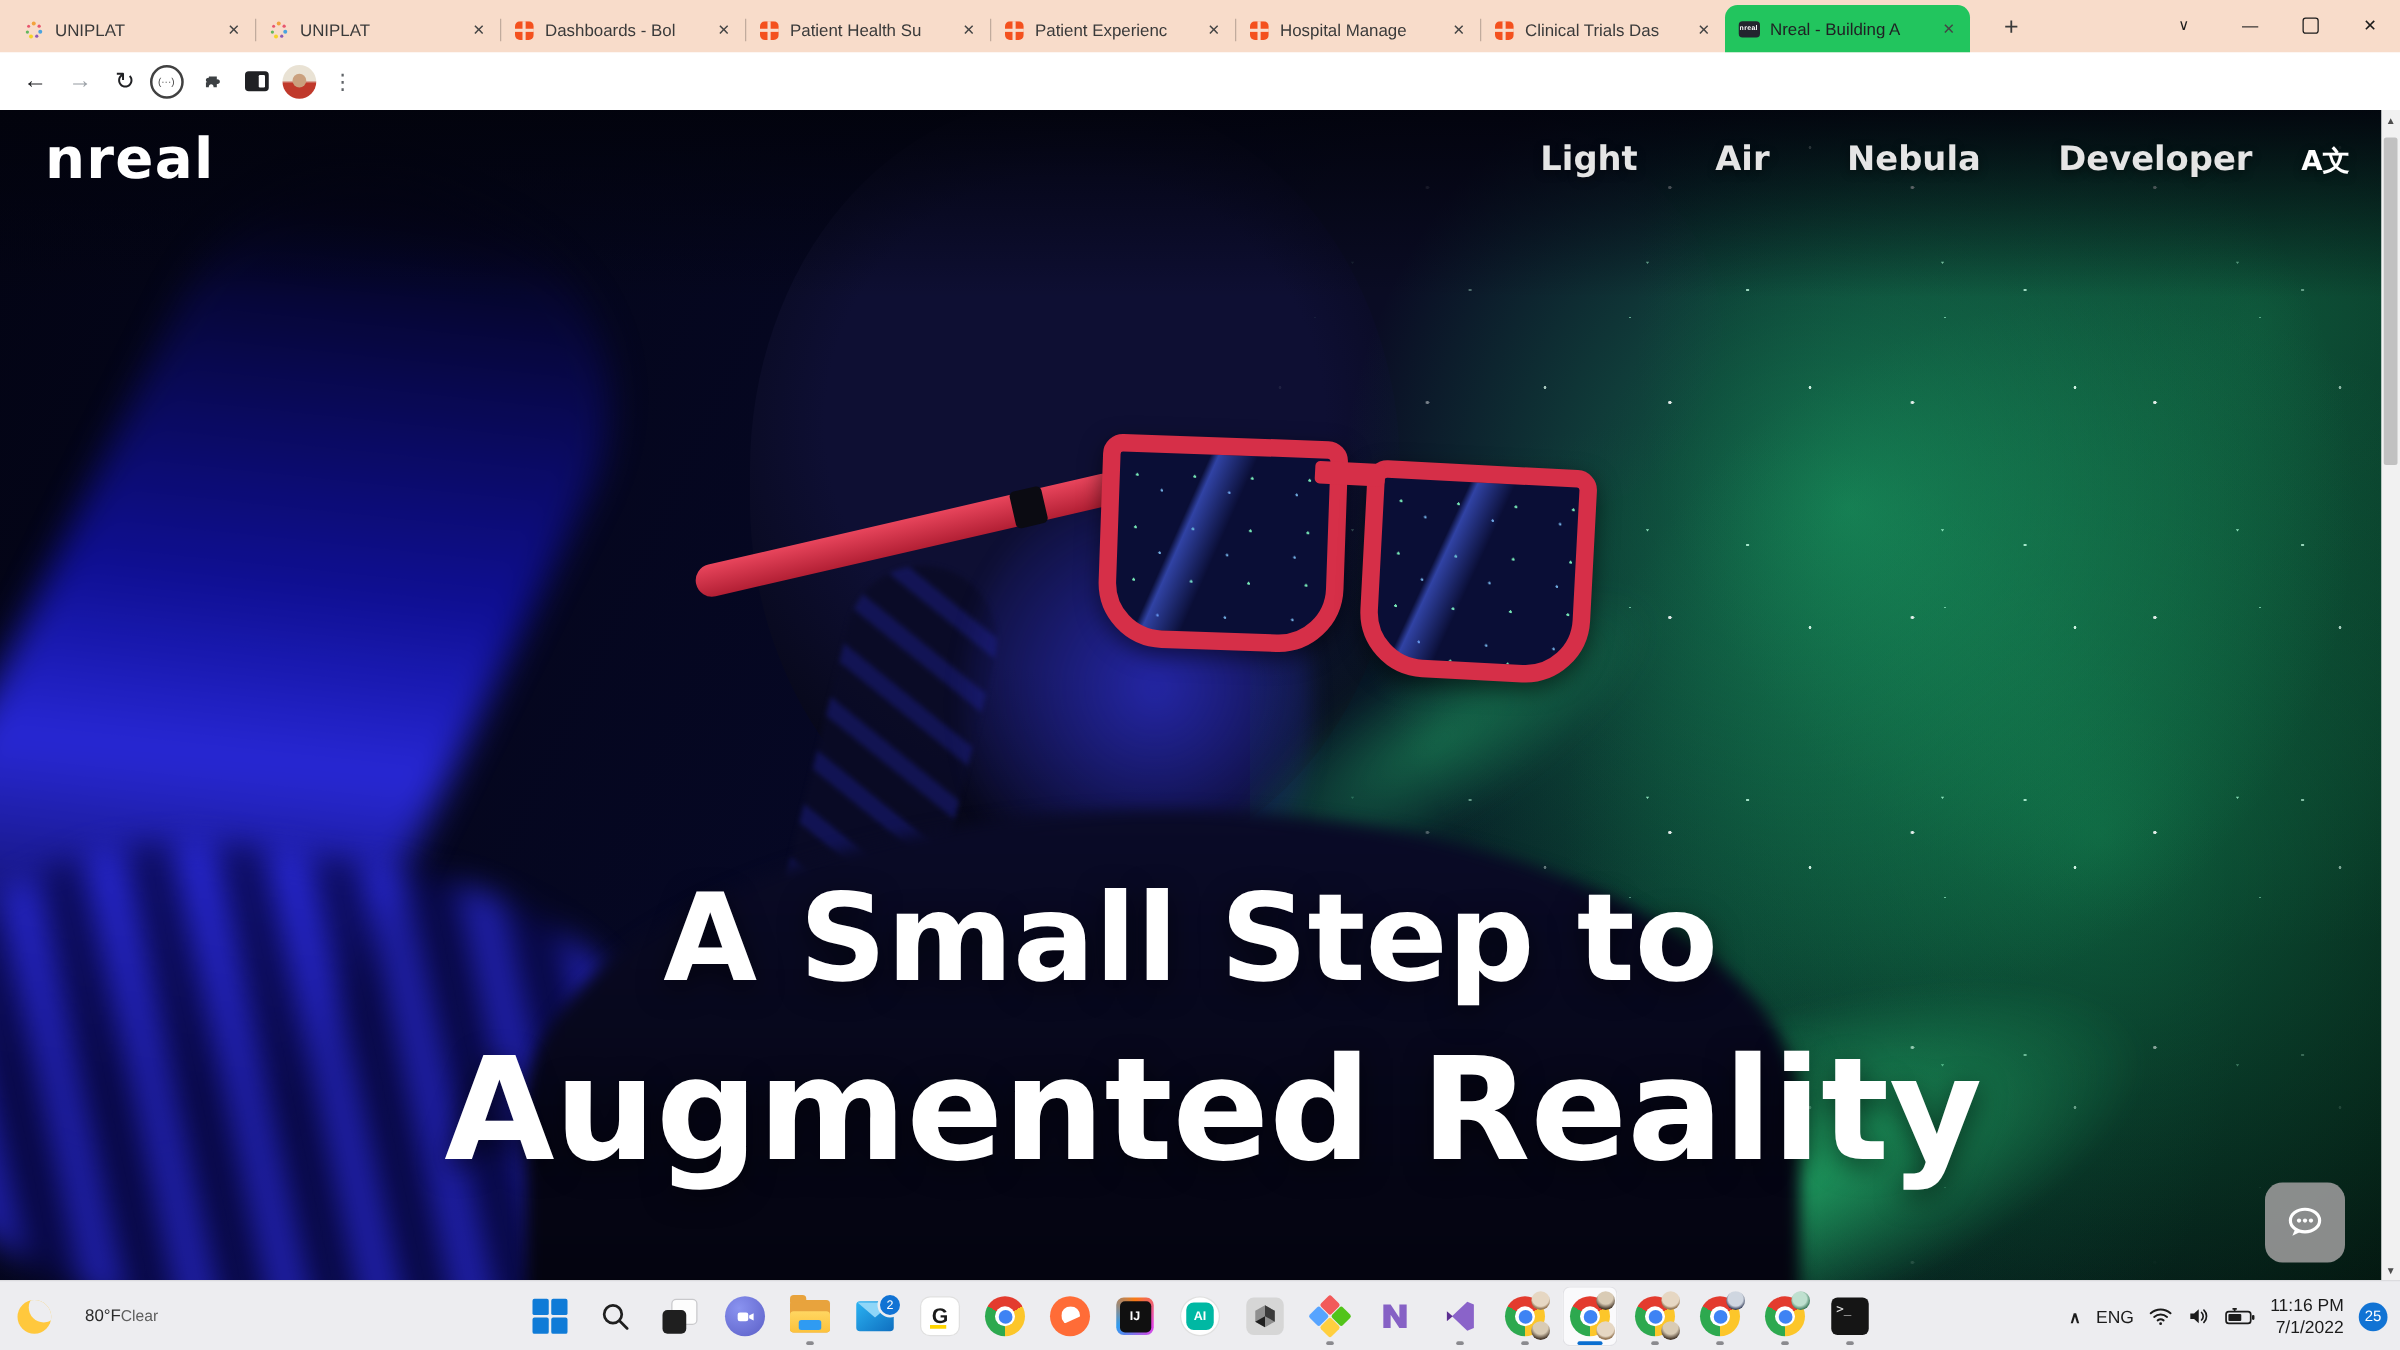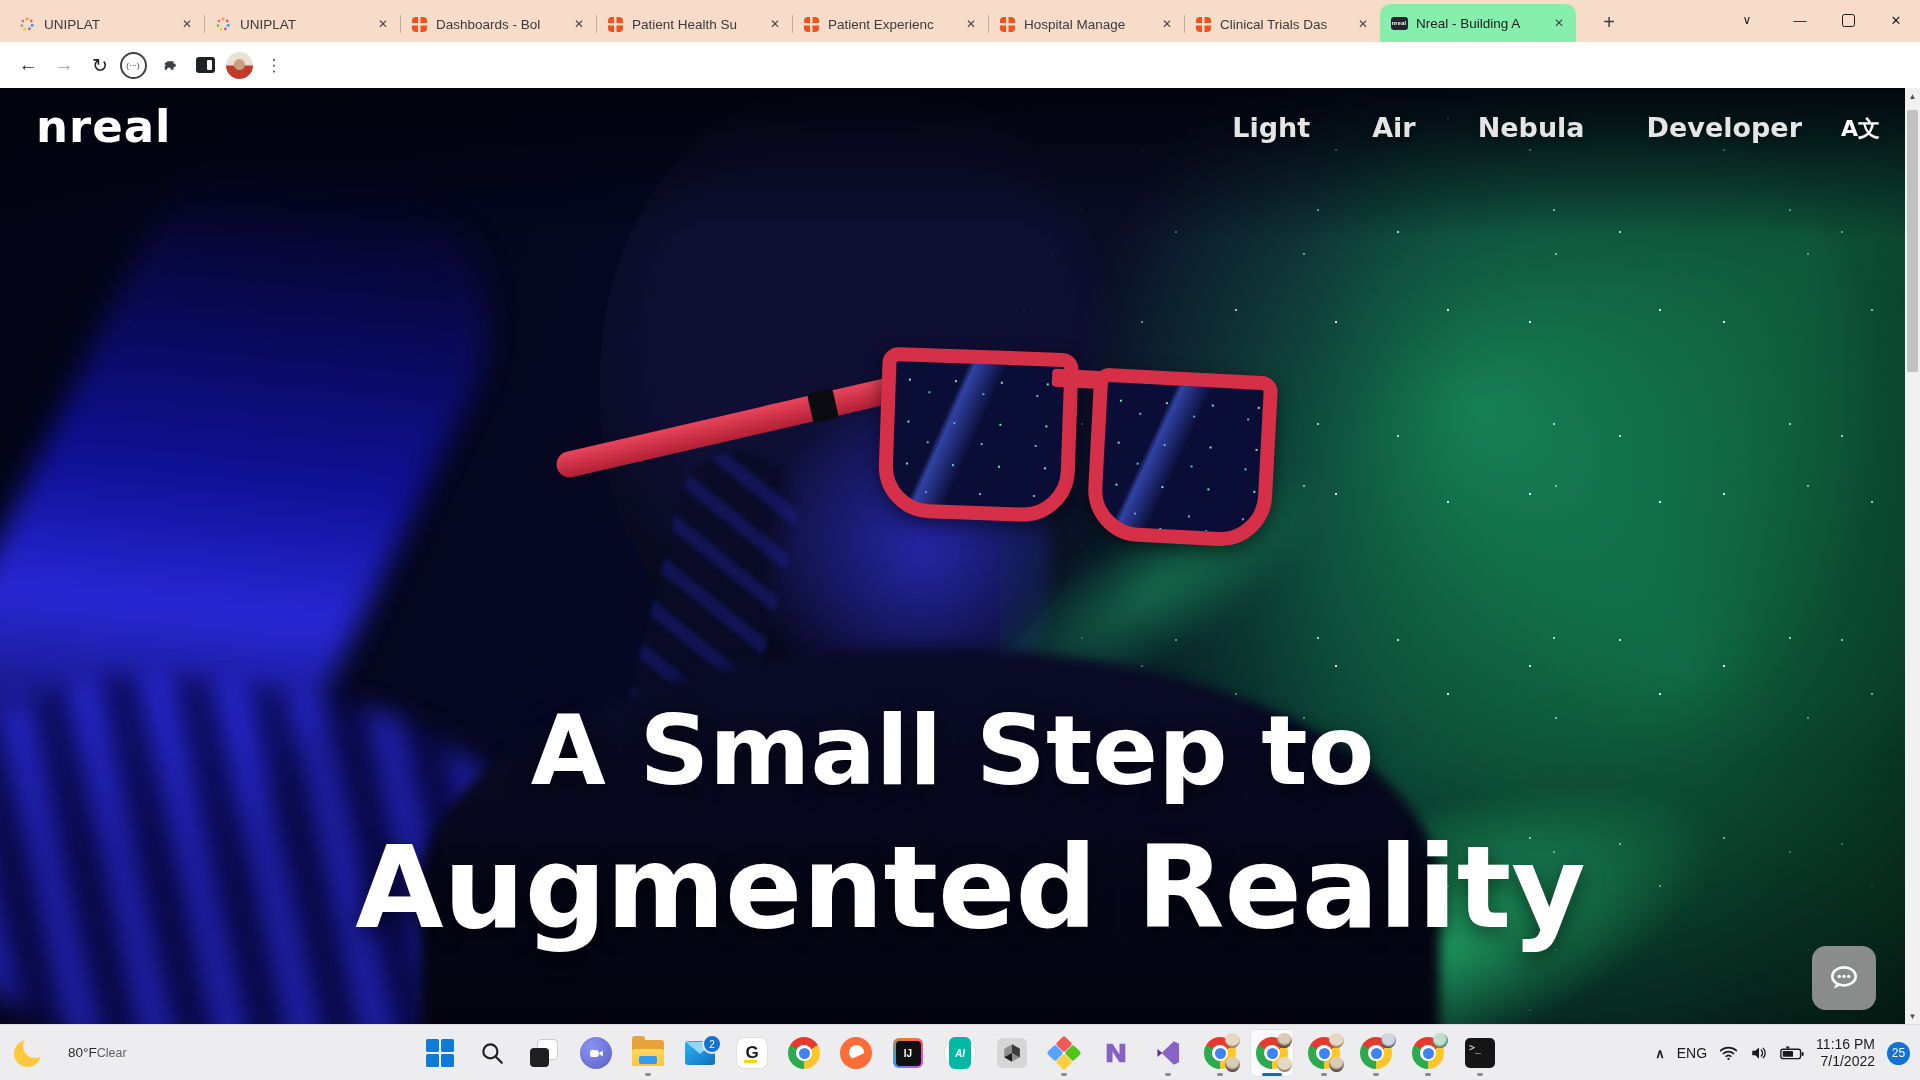--- a/index.html
+++ b/index.html
@@ -4,21 +4,21 @@
 <style>
   html,body{margin:0;padding:0;background:#000;}
   body{width:1920px;height:1080px;overflow:hidden;font-family:"Liberation Sans",sans-serif;-webkit-font-smoothing:antialiased;}
   .screen{position:relative;width:1920px;height:1080px;overflow:hidden;background:#fff;}
 
   
   .tabstrip{position:absolute;top:0;left:0;width:1920px;height:42px;background:#f8dcca;}
   .tabs{position:absolute;left:8px;top:0;height:42px;display:flex;align-items:flex-end;}
   .tab{position:relative;width:196px;height:36px;display:flex;align-items:center;padding:0 8px 0 10px;box-sizing:border-box;cursor:pointer;}
   .tab.sep::before{content:"";position:absolute;left:0;top:9px;height:18px;width:1px;background:rgba(0,0,0,.22);}
-  .tab.active{background:#86efac;border-radius:10px 10px 0 0;height:38px;}
+  .tab.active{background:#22c55e;border-radius:10px 10px 0 0;height:38px;}
   .tab .favwrap{width:18px;height:18px;flex:0 0 18px;display:flex;align-items:center;justify-content:center;margin-right:8px;}
   .tab-title{flex:1;font-size:13.5px;color:#3a3a3a;white-space:nowrap;overflow:hidden;
     -webkit-mask-image:linear-gradient(90deg,#000 78%,transparent 98%);mask-image:linear-gradient(90deg,#000 78%,transparent 98%);}
   .tab.active .tab-title{color:#202124;}
   .tab-close{width:18px;height:18px;flex:0 0 18px;display:flex;align-items:center;justify-content:center;font-size:12px;color:#444;border-radius:50%;}
   .fav-dots svg{display:block;}
   .fav-bi{width:15px;height:15px;border-radius:4px;background:
      linear-gradient(#f8dcca,#f8dcca) center/2.5px 100% no-repeat,
      linear-gradient(#f8dcca,#f8dcca) center/100% 2.5px no-repeat,#f4511e;}
   .fav-nreal{min-width:17px;height:13px;border-radius:3px;background:#23252e;color:#fff;font-size:5.5px;font-weight:bold;display:flex;align-items:center;justify-content:center;letter-spacing:.3px;}
@@ -153,21 +153,21 @@
   .av-a{background:radial-gradient(circle at 50% 35%,#e6d7c3 0 55%,#9a7d5c 70%);}
   .av-b{background:radial-gradient(circle at 50% 30%,#d9cbb5 0 45%,#4a3b2d 75%);}
   .av-c{background:radial-gradient(circle at 50% 40%,#cfd6e0 0 50%,#2a3350 75%);}
   .av-d{background:radial-gradient(circle at 45% 40%,#bfe0cf 0 45%,#2e6e4e 75%);}
   .av-tr{right:-4px;top:-4px;} .av-br{right:-4px;bottom:-3px;}
   .postman{position:relative;width:32px;height:32px;border-radius:50%;background:#ff6c37;overflow:hidden;}
   .postman::after{content:"";position:absolute;left:9px;top:8px;width:15px;height:15px;border-radius:50%;background:#fff;clip-path:polygon(0 0,100% 0,100% 55%,0 100%);}
   .idea{width:30px;height:30px;border-radius:6px;padding:2.5px;box-sizing:border-box;background:conic-gradient(#f97a12,#e343e6,#2e9bf0,#f97a12);}
   .idea .in{width:100%;height:100%;background:#101010;border-radius:4px;display:flex;align-items:center;justify-content:center;color:#fff;font-size:10px;font-weight:bold;}
   .aiapp{width:30px;height:30px;border-radius:50%;background:#fff;box-shadow:0 0 0 1px #e0e0e0;display:flex;align-items:center;justify-content:center;}
-  .aiapp .in{width:22px;height:32px;border-radius:6px;background:#00b8a3;color:#fff;font-size:10px;font-weight:bold;display:flex;align-items:center;justify-content:center;font-style:italic;}
+  .aiapp .in{width:22px;height:22px;border-radius:6px;background:#00b8a3;color:#fff;font-size:10px;font-weight:bold;display:flex;align-items:center;justify-content:center;}
   .unity{width:30px;height:30px;border-radius:6px;background:#d6d6d6;display:flex;align-items:center;justify-content:center;}
   .diamond{position:relative;width:32px;height:32px;}
   .diamond span{position:absolute;width:12px;height:12px;border-radius:2px;transform:rotate(45deg);}
   .diamond .d1{left:1px;top:10px;background:#57a4ff;}
   .diamond .d2{left:10px;top:1px;background:#f25a5a;}
   .diamond .d3{left:19px;top:10px;background:#52c41a;}
   .diamond .d4{left:10px;top:19px;background:#ffcf3f;}
   .terminal{width:30px;height:30px;border-radius:5px;background:#151515;color:#e8e8e8;font-size:10px;font-family:"DejaVu Sans Mono",monospace;display:flex;align-items:flex-start;justify-content:flex-start;padding:4px;box-sizing:border-box;}
   .tray{position:absolute;right:10px;top:0;height:56px;display:flex;align-items:center;gap:12px;}
   .tray-chev{font-size:13px;color:#1b1b1b;font-weight:bold;cursor:pointer;}

